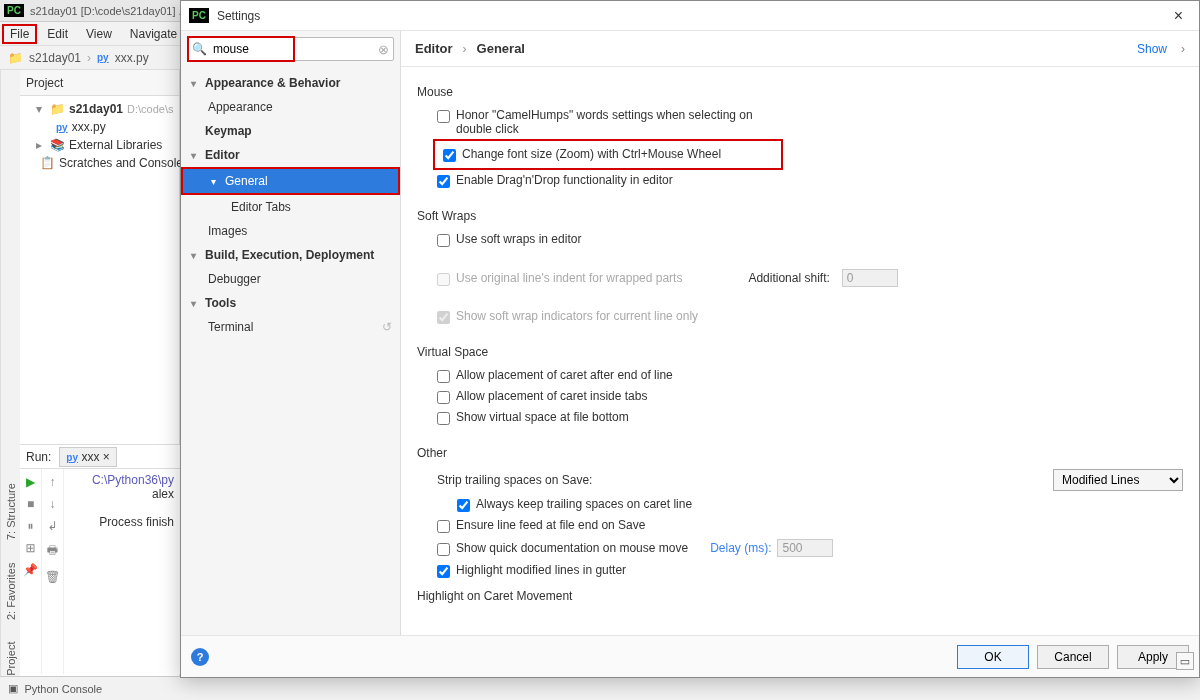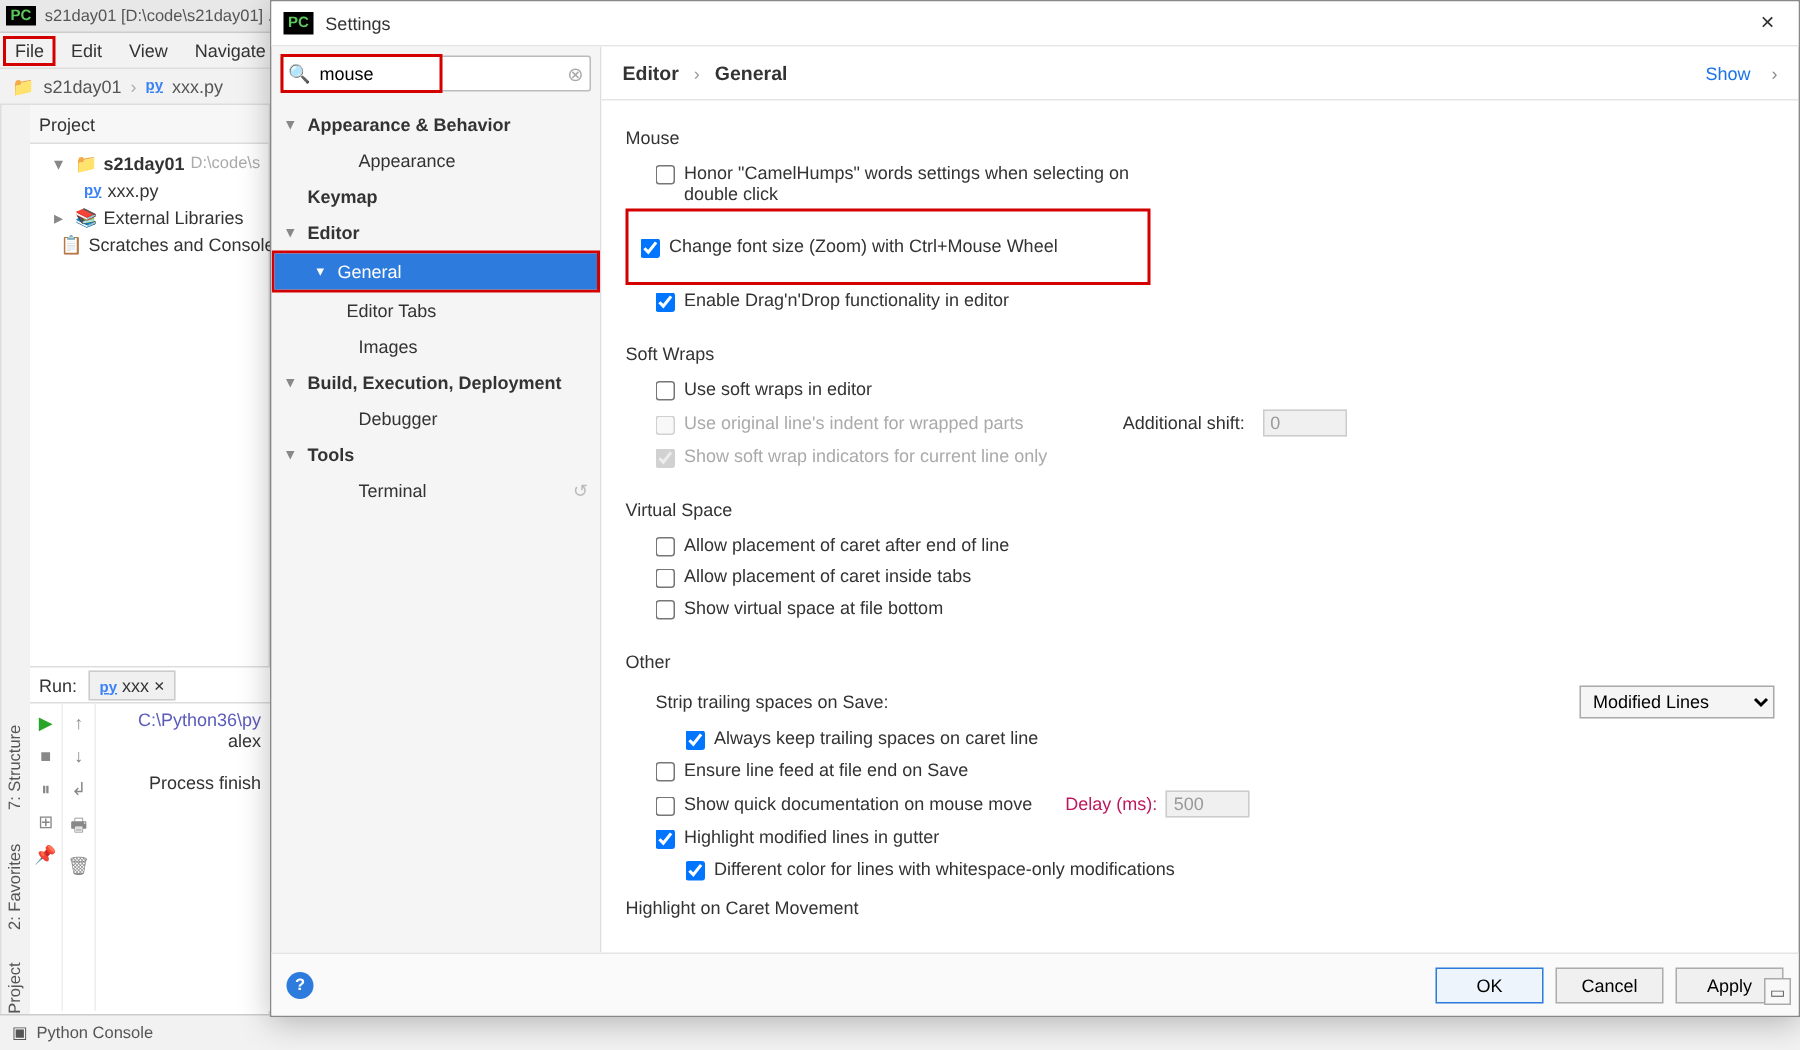--- a/index.html
+++ b/index.html
@@ -51,43 +51,43 @@
 .settings-search-wrap { padding: 6px; position: relative; }
 .settings-search { display: flex; align-items: center; background: #fff; border: 1px solid #bbb; border-radius: 2px; padding: 2px 4px; height: 24px; }
 .settings-search .mag { color: #888; font-size: 12px; margin-right: 4px; }
 .settings-search input { border: none; outline: none; flex: 1; font-size: 12px; padding: 2px; }
 .settings-search .clear { color: #aaa; font-size: 13px; }
 .search-highlight { position: absolute; border: 2px solid #d40000; left: 6px; top: 5px; width: 108px; height: 26px; pointer-events: none; }
 .settings-nav { flex: 1; overflow: auto; padding-top: 4px; }
 .nav-item { display: flex; align-items: center; padding: 5px 8px 5px 20px; gap: 6px; font-size: 12px; cursor: default; }
 .nav-item.section { font-weight: bold; padding-left: 10px; }
 .nav-item.section .caret { color: #888; width: 8px; font-size: 10px; }
-.nav-item.child { padding-left: 58px; }
+.nav-item.child { padding-left: 27px; }
 .nav-item.grandchild { padding-left: 50px; }
 .nav-item.selected { background: #2d7bdc; color: #fff; }
 .general-highlight { border: 2px solid #d40000; position: relative; }
 
 .settings-main { flex: 1; display: flex; flex-direction: column; background: #fff; overflow: hidden; }
 .settings-crumb { height: 36px; border-bottom: 1px solid #e5e5e5; display: flex; align-items: center; padding: 0 14px; gap: 10px; }
 .settings-crumb .crumb-main { font-size: 13px; font-weight: bold; color: #333; }
 .settings-crumb .crumb-sep { color: #999; }
 .settings-crumb .reset { margin-left: auto; color: #1a73e8; font-size: 12px; }
 .settings-page { flex: 1; overflow: auto; padding: 10px 16px; }
 .section-title { font-size: 12px; color: #333; margin: 8px 0 6px; }
 .opt { display: flex; align-items: flex-start; gap: 6px; padding: 3px 0 3px 20px; font-size: 12px; }
 .opt.indent { padding-left: 40px; }
 .opt input[type=checkbox] { margin-top: 2px; }
-.opt.disabled { color: #aaa; }
+.opt.disabled { color: #aaa; margin-top: 16px; }
 .opt .extra-label { margin-left: auto; margin-right: 6px; color: #333; }
 .opt input[type=text] { width: 56px; border: 1px solid #ccc; padding: 1px 4px; font-size: 12px; }
 .opt input[type=text]:disabled { background: #f0f0f0; color: #999; }
 .row-inline { display: flex; align-items: center; gap: 10px; padding: 3px 0 3px 20px; font-size: 12px; }
 .row-inline select { border: 1px solid #aaa; background: #f5f5f5; padding: 2px 4px; font-size: 12px; width: 130px; }
 .row-inline .spacer { flex: 1; }
-.red-box { position: relative; border: 2px solid #d40000; padding: 13px 4px; margin-left: 0; }
+.red-box { position: relative; border: 2px solid #d40000; padding: 3px 4px; margin-left: 16px; }
 
 .settings-footer { height: 42px; border-top: 1px solid #e5e5e5; display: flex; align-items: center; padding: 0 10px; gap: 8px; background: #fafafa; }
 .settings-footer .help { width: 18px; height: 18px; border-radius: 9px; background: #2d7bdc; color: #fff; font-size: 11px; display: flex; align-items: center; justify-content: center; font-weight: bold; }
 .settings-footer .spacer { flex: 1; }
 .settings-footer button { min-width: 72px; height: 24px; border: 1px solid #adadad; background: #f0f0f0; font-size: 12px; cursor: default; }
 .settings-footer button.primary { border: 1px solid #2d7bdc; background: #eef4fc; }
 
 .hide-windows-btn { position: absolute; right: 6px; bottom: 30px; width: 18px; height: 18px; border: 1px solid #aaa; background: #f8f8f8; font-size: 11px; color: #555; display:flex; align-items:center; justify-content:center; }
 </style>
 </head>
@@ -302,30 +302,26 @@
             <input type="checkbox" checked="" style="">
             <span>Always keep trailing spaces on caret line</span>
           </div>
         <div class="opt">
             <input type="checkbox" style="">
             <span>Ensure line feed at file end on Save</span>
           </div>
         <div class="opt" style="align-items:center">
           <input type="checkbox" style="">
           <span>Show quick documentation on mouse move</span>
-          <span style="margin-left:16px;color:#be185d">Delay (ms):</span>
+          <span style="margin-left:16px;color:#3b82f6">Delay (ms):</span>
           <input type="text" disabled="" value="500" style="">
         </div>
         <div class="opt">
             <input type="checkbox" checked="" style="">
             <span>Highlight modified lines in gutter</span>
-          </div>
-        <div class="opt indent">
-            <input type="checkbox" checked="" style="">
-            <span>Different color for lines with whitespace-only modifications</span>
           </div>
 
         <div class="section-title" style="">Highlight on Caret Movement</div>
       </div>
     </div>
   </div>
   <div class="settings-footer">
     <span class="help">?</span>
     <span class="spacer"></span>
     <button class="primary">OK</button>

